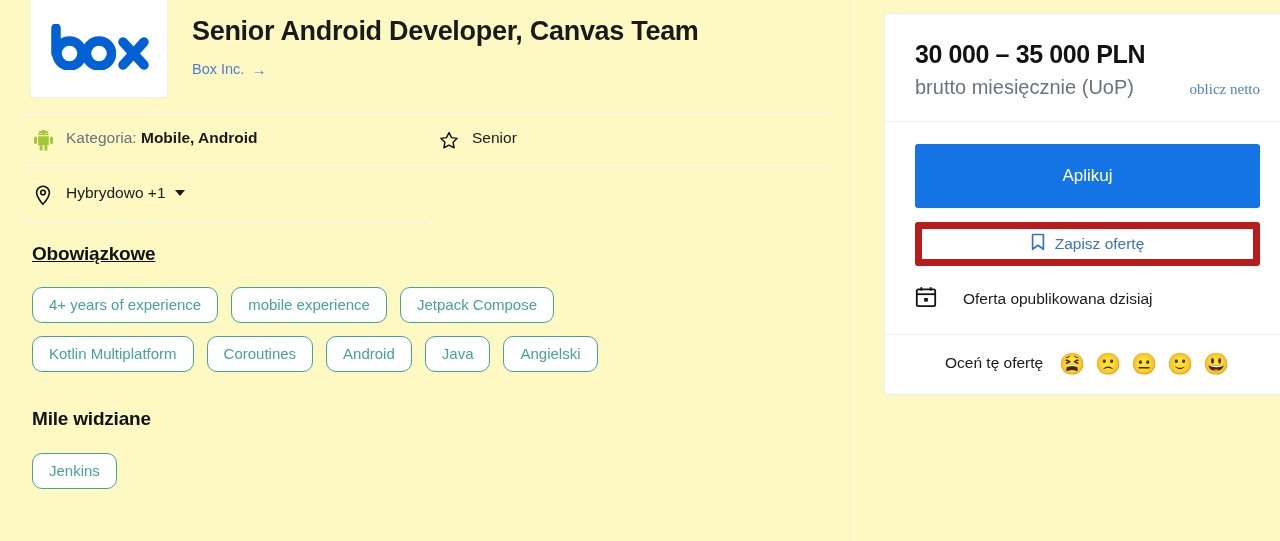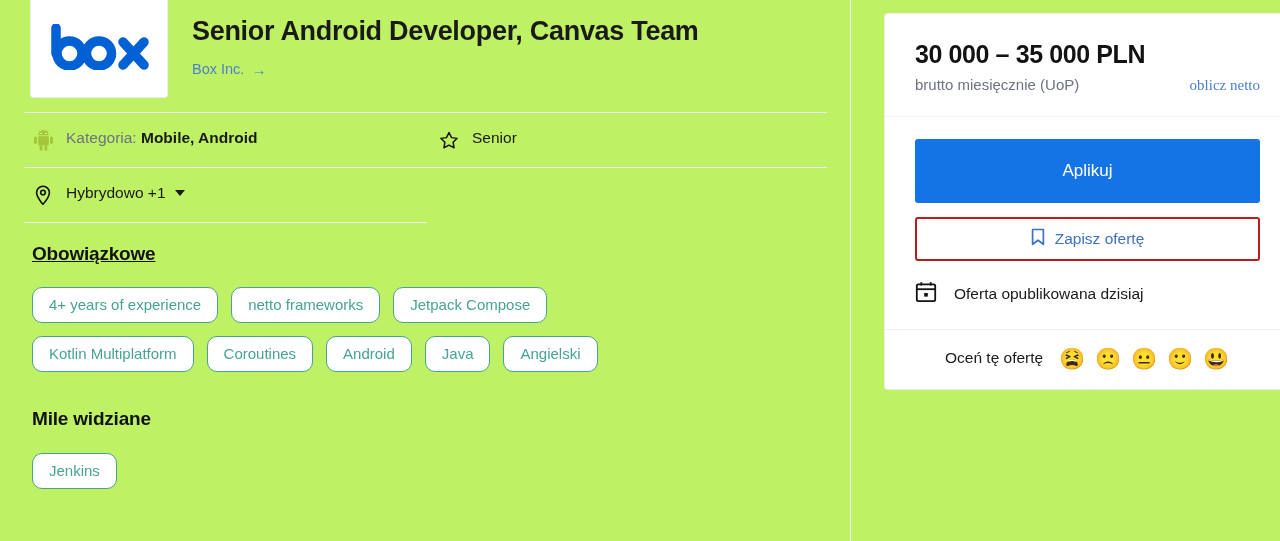--- a/index.html
+++ b/index.html
@@ -9,21 +9,21 @@
     width: 1280px;
     height: 541px;
     background: #ffffff;
     font-family: "Liberation Sans", sans-serif;
     overflow: hidden;
   }
   #root {
     position: relative;
     width: 1280px;
     height: 541px;
-    background: #bef264;
+    background: #fef9c3;
   }
 
   
   .column-divider {
     position: absolute;
     left: 850px;
     top: 0;
     width: 1px;
     height: 541px;
     background: #eceef0;
@@ -178,21 +178,21 @@
     line-height: 1.1;
     white-space: nowrap;
   }
   .salary-sub-row {
     display: flex;
     align-items: baseline;
     justify-content: space-between;
     margin-top: 7px;
   }
   .salary-sub {
-    font-size: 15px;
+    font-size: 20px;
     color: #6b7280;
   }
   .netto-link {
     font-size: 15px;
     color: #4a7fd1;
     text-decoration: none;
     cursor: pointer;
     font-family: Liberation Serif, serif;
   }
   .card-divider { height: 1px; background: #eef0f2; }
@@ -212,31 +212,31 @@
   }
   .save-btn {
     display: flex;
     align-items: center;
     justify-content: center;
     gap: 10px;
     width: 100%;
     height: 44px;
     margin-top: 14px;
     background: #fff;
-    border: 2px solid #b91c1c;
+    border: 7px solid #b91c1c;
     border-radius: 3px;
     color: #3c72c4;
     font-size: 15.5px;
     font-family: "Liberation Sans", sans-serif;
     cursor: pointer;
   }
   .published-row {
     display: flex;
     align-items: center;
-    gap: 17px;
+    gap: 26px;
     padding: 20px 30px 22px;
     font-size: 15.5px;
     color: #1a1a1a;
   }
   .rate-row {
     display: flex;
     align-items: center;
     justify-content: center;
     gap: 16px;
     padding: 18px 30px 20px;
@@ -333,21 +333,21 @@
         </span>
       </div>
     </div>
 
     <div class="divider short"></div>
 
     <h2 class="section-title sec-obowiazkowe">Obowiązkowe</h2>
 
     <div class="tag-wrap tags-1">
       <span class="tag">4+ years of experience</span>
-      <span class="tag">netto frameworks</span>
+      <span class="tag">mobile experience</span>
       <span class="tag">Jetpack Compose</span>
       <span class="tag">Kotlin Multiplatform</span>
       <span class="tag">Coroutines</span>
       <span class="tag">Android</span>
       <span class="tag">Java</span>
       <span class="tag">Angielski</span>
     </div>
 
     <h2 class="section-title sec-mile">Mile widziane</h2>
 

